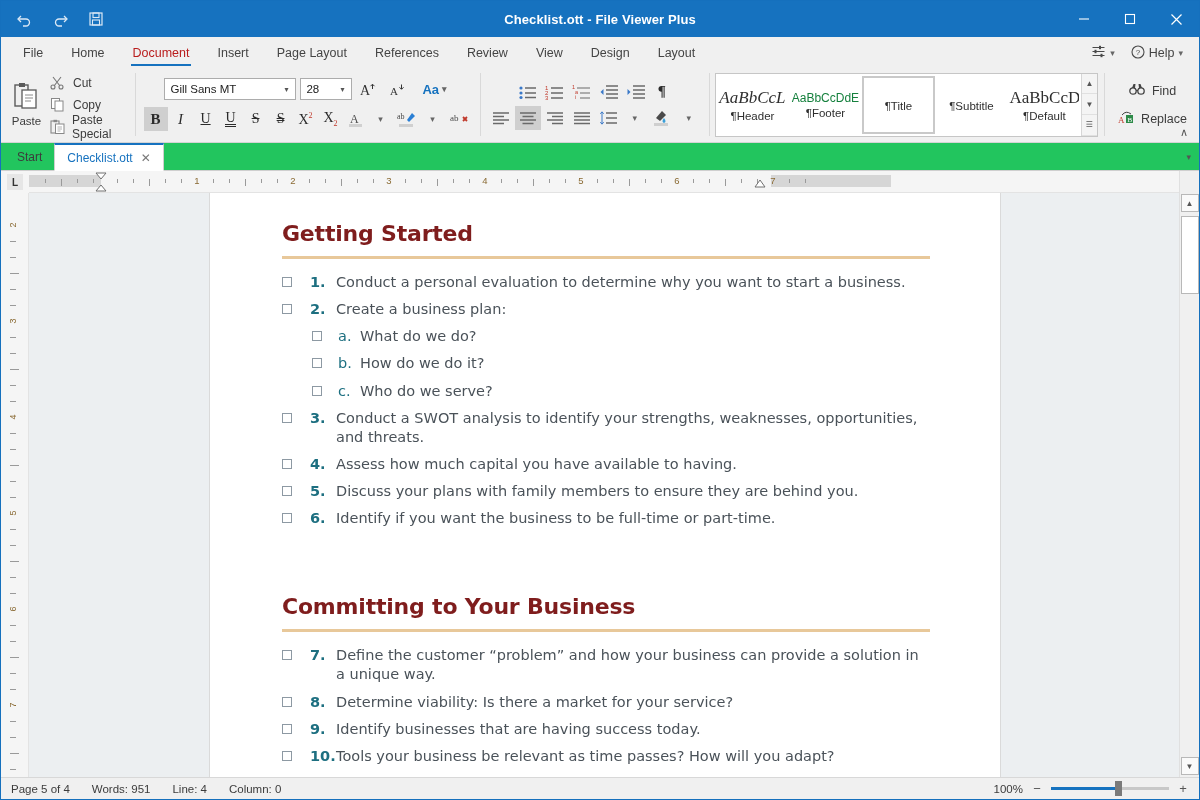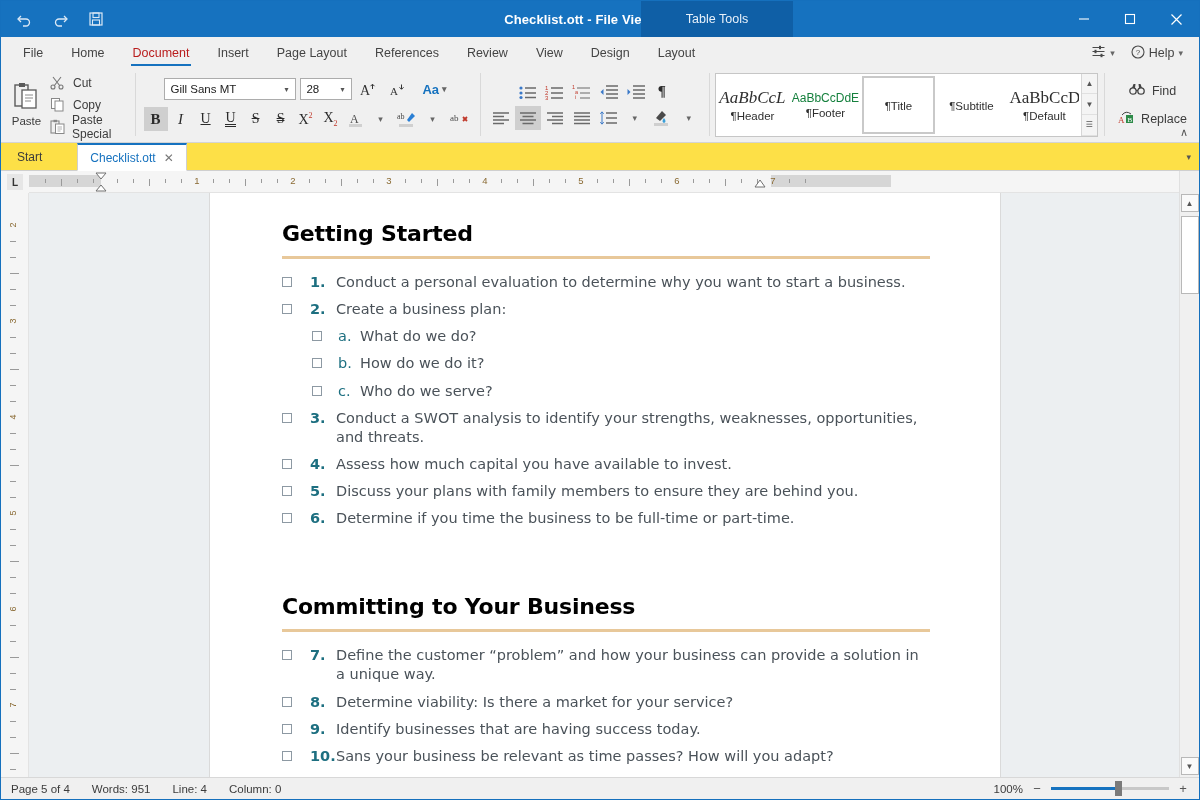--- a/index.html
+++ b/index.html
@@ -197,26 +197,25 @@
   .edit-item { display: flex; align-items: center; gap: 7px; font-size: 12.5px; color: #3c3c3c; height: 22px; padding: 0 4px;}
   .ribbon-collapse {
     position: absolute; right: 6px; bottom: 2px;
     font-size: 11px; color: #555; width: 18px; height: 16px;
     display:flex; align-items:center; justify-content:center;
   }
 
   
   .doctabs {
     flex: 0 0 28px; height: 28px;
-    background: #fde047;
+    background: #22c55e;
     border-bottom: 1px solid #cfcfcf;
     display: flex; align-items: stretch;
     padding-left: 4px;
     position: relative;
-    gap: 23px;
   }
   .dtab {
     display: flex; align-items: center; gap: 8px;
     padding: 0 12px;
     font-size: 12px; color: #3c3c3c;
   }
   .dtab.active {
     background: #ffffff;
     border-top: 2px solid #1672bf;
     border-left: 1px solid #cfcfcf;
@@ -294,21 +293,21 @@
     position: absolute;
     left: 181px; top: 0; width: 790px; min-height: 700px;
     background: #ffffff;
     box-shadow: 0 0 0 1px #dadada;
   }
   .page-body { padding: 28px 70px 0 72px; }
   .doc-h1 {
     font-family: "DejaVu Sans", sans-serif;
     font-size: 22px;
     font-weight: bold;
-    color: #000000;
+    color: #7f1d1d;
     letter-spacing: -0.2px;
     margin: 0 0 10px 0;
   }
   .doc-rule { height: 3px; background: #e8c89a; margin: 0 0 14px 0; }
   .doc-gap { height: 58px; }
   .item {
     display: flex;
     align-items: flex-start;
     margin: 0 0 8px 0;
     font-family: "DejaVu Sans", sans-serif;
@@ -407,21 +406,20 @@
       </div>
       <div class="qat-btn">
         <svg width="16" height="16" viewBox="0 0 16 16">
             <rect x="2" y="2" width="12" height="12" fill="none" stroke="#dce9f6" stroke-width="1.2"></rect>
             <rect x="5" y="2" width="6" height="4.5" fill="none" stroke="#dce9f6" stroke-width="1.1"></rect>
             <rect x="4.5" y="9" width="7" height="5" fill="none" stroke="#dce9f6" stroke-width="1.1"></rect>
           </svg>
       </div>
     </div>
     <div class="title-text">Checklist.ott - File Viewer Plus</div>
-    <div class="contextual-tab">Table Tools</div>
     <div class="winbuttons">
       <div class="winbtn">
         <svg width="12" height="12" viewBox="0 0 12 12">
             <path d="M1 6 H11" stroke="#ffffff" stroke-width="1.1"></path>
           </svg>
       </div>
       <div class="winbtn">
         <svg width="12" height="12" viewBox="0 0 12 12">
             <rect x="1.5" y="1.5" width="9" height="9" fill="none" stroke="#ffffff" stroke-width="1.1"></rect>
           </svg>
@@ -905,31 +903,31 @@
             <span class="itext">Who do we serve?</span>
           </div>
           <div class="item">
             <span class="cb"></span>
             <span class="num">3.</span>
             <span class="itext">Conduct a SWOT analysis to identify your strengths, weaknesses, opportunities, and threats.</span>
           </div>
           <div class="item">
             <span class="cb"></span>
             <span class="num">4.</span>
-            <span class="itext">Assess how much capital you have available to invest.</span>
+            <span class="itext">Assess how much capital you have available to having.</span>
           </div>
           <div class="item">
             <span class="cb"></span>
             <span class="num">5.</span>
             <span class="itext">Discuss your plans with family members to ensure they are behind you.</span>
           </div>
           <div class="item">
             <span class="cb"></span>
             <span class="num">6.</span>
-            <span class="itext">Determine if you time the business to be full-time or part-time.</span>
+            <span class="itext">Identify if you want the business to be full-time or part-time.</span>
           </div>
 
           <div class="doc-gap"></div>
 
           <h1 class="doc-h1">Committing to Your Business</h1>
           <div class="doc-rule"></div>
 
           <div class="item">
             <span class="cb"></span>
             <span class="num">7.</span>
@@ -941,21 +939,21 @@
             <span class="itext">Determine viability: Is there a market for your service?</span>
           </div>
           <div class="item">
             <span class="cb"></span>
             <span class="num">9.</span>
             <span class="itext">Identify businesses that are having success today.</span>
           </div>
           <div class="item">
             <span class="cb"></span>
             <span class="num">10.</span>
-            <span class="itext">Sans your business be relevant as time passes? How will you adapt?</span>
+            <span class="itext">Tools your business be relevant as time passes? How will you adapt?</span>
           </div>
           <div class="item">
 
             <span class="num">11.</span>
             <span class="itext">Define your market:</span>
           </div>
 
         </div>
       </div>
     </div>

